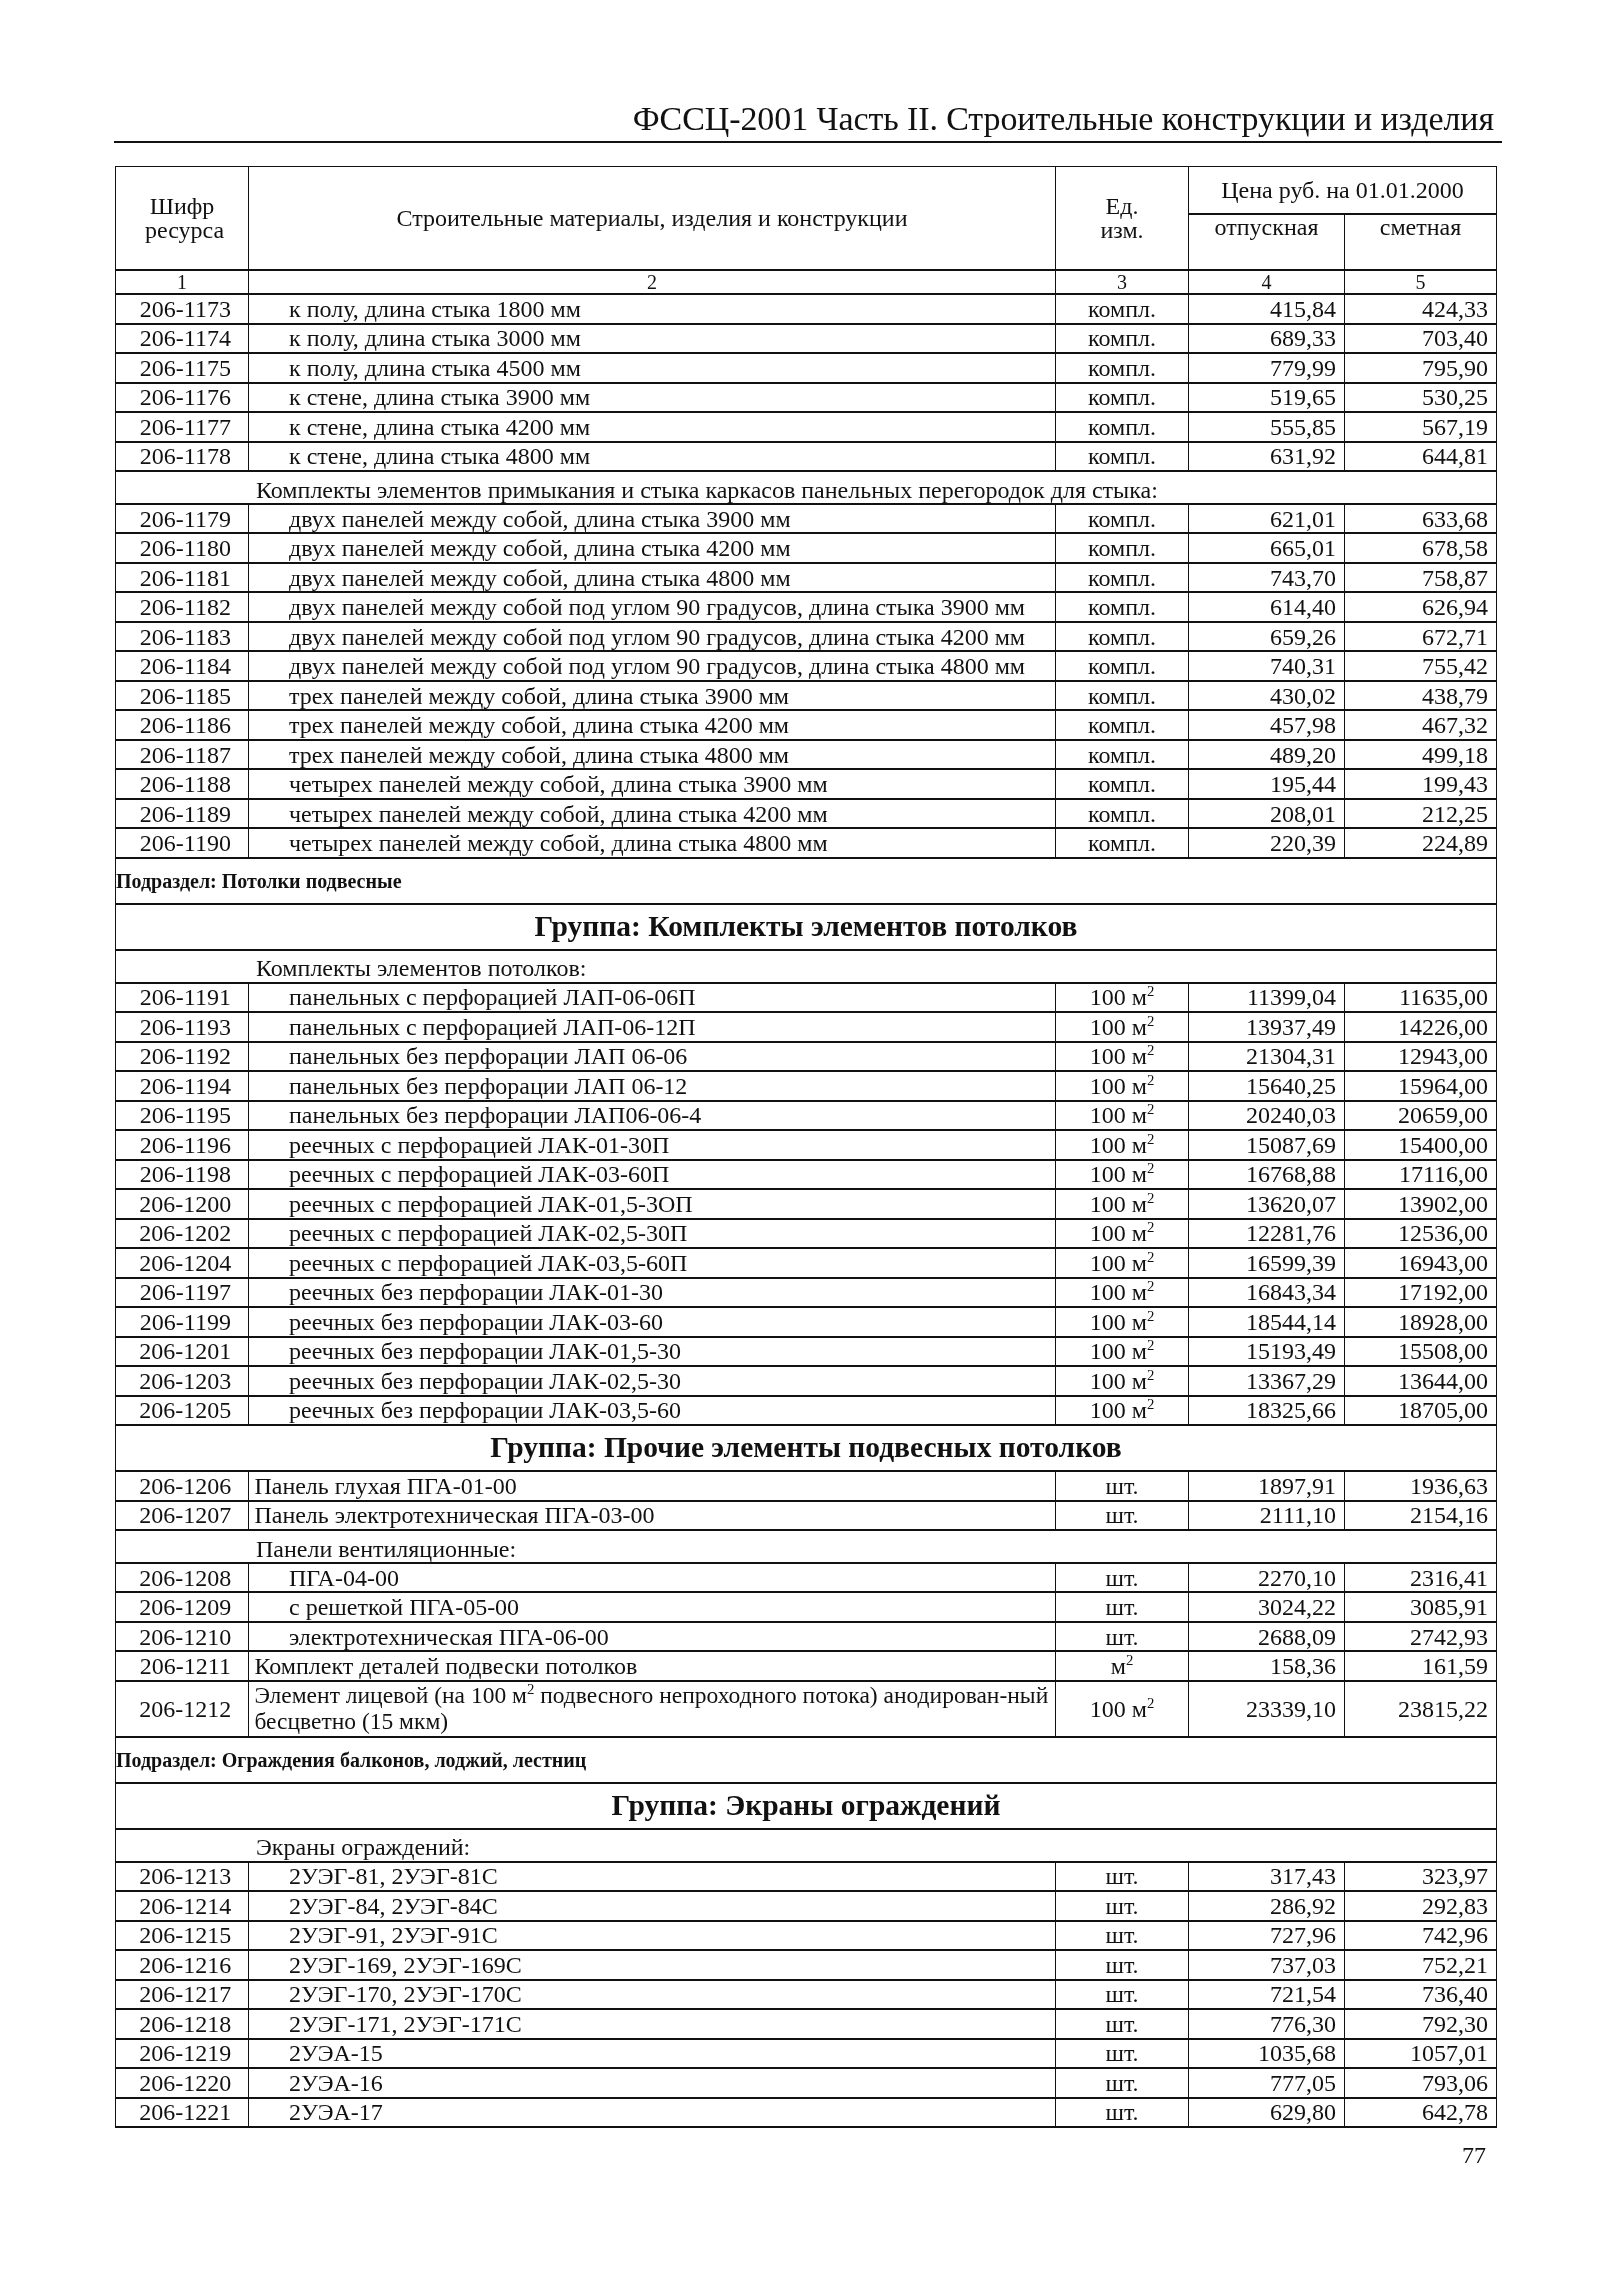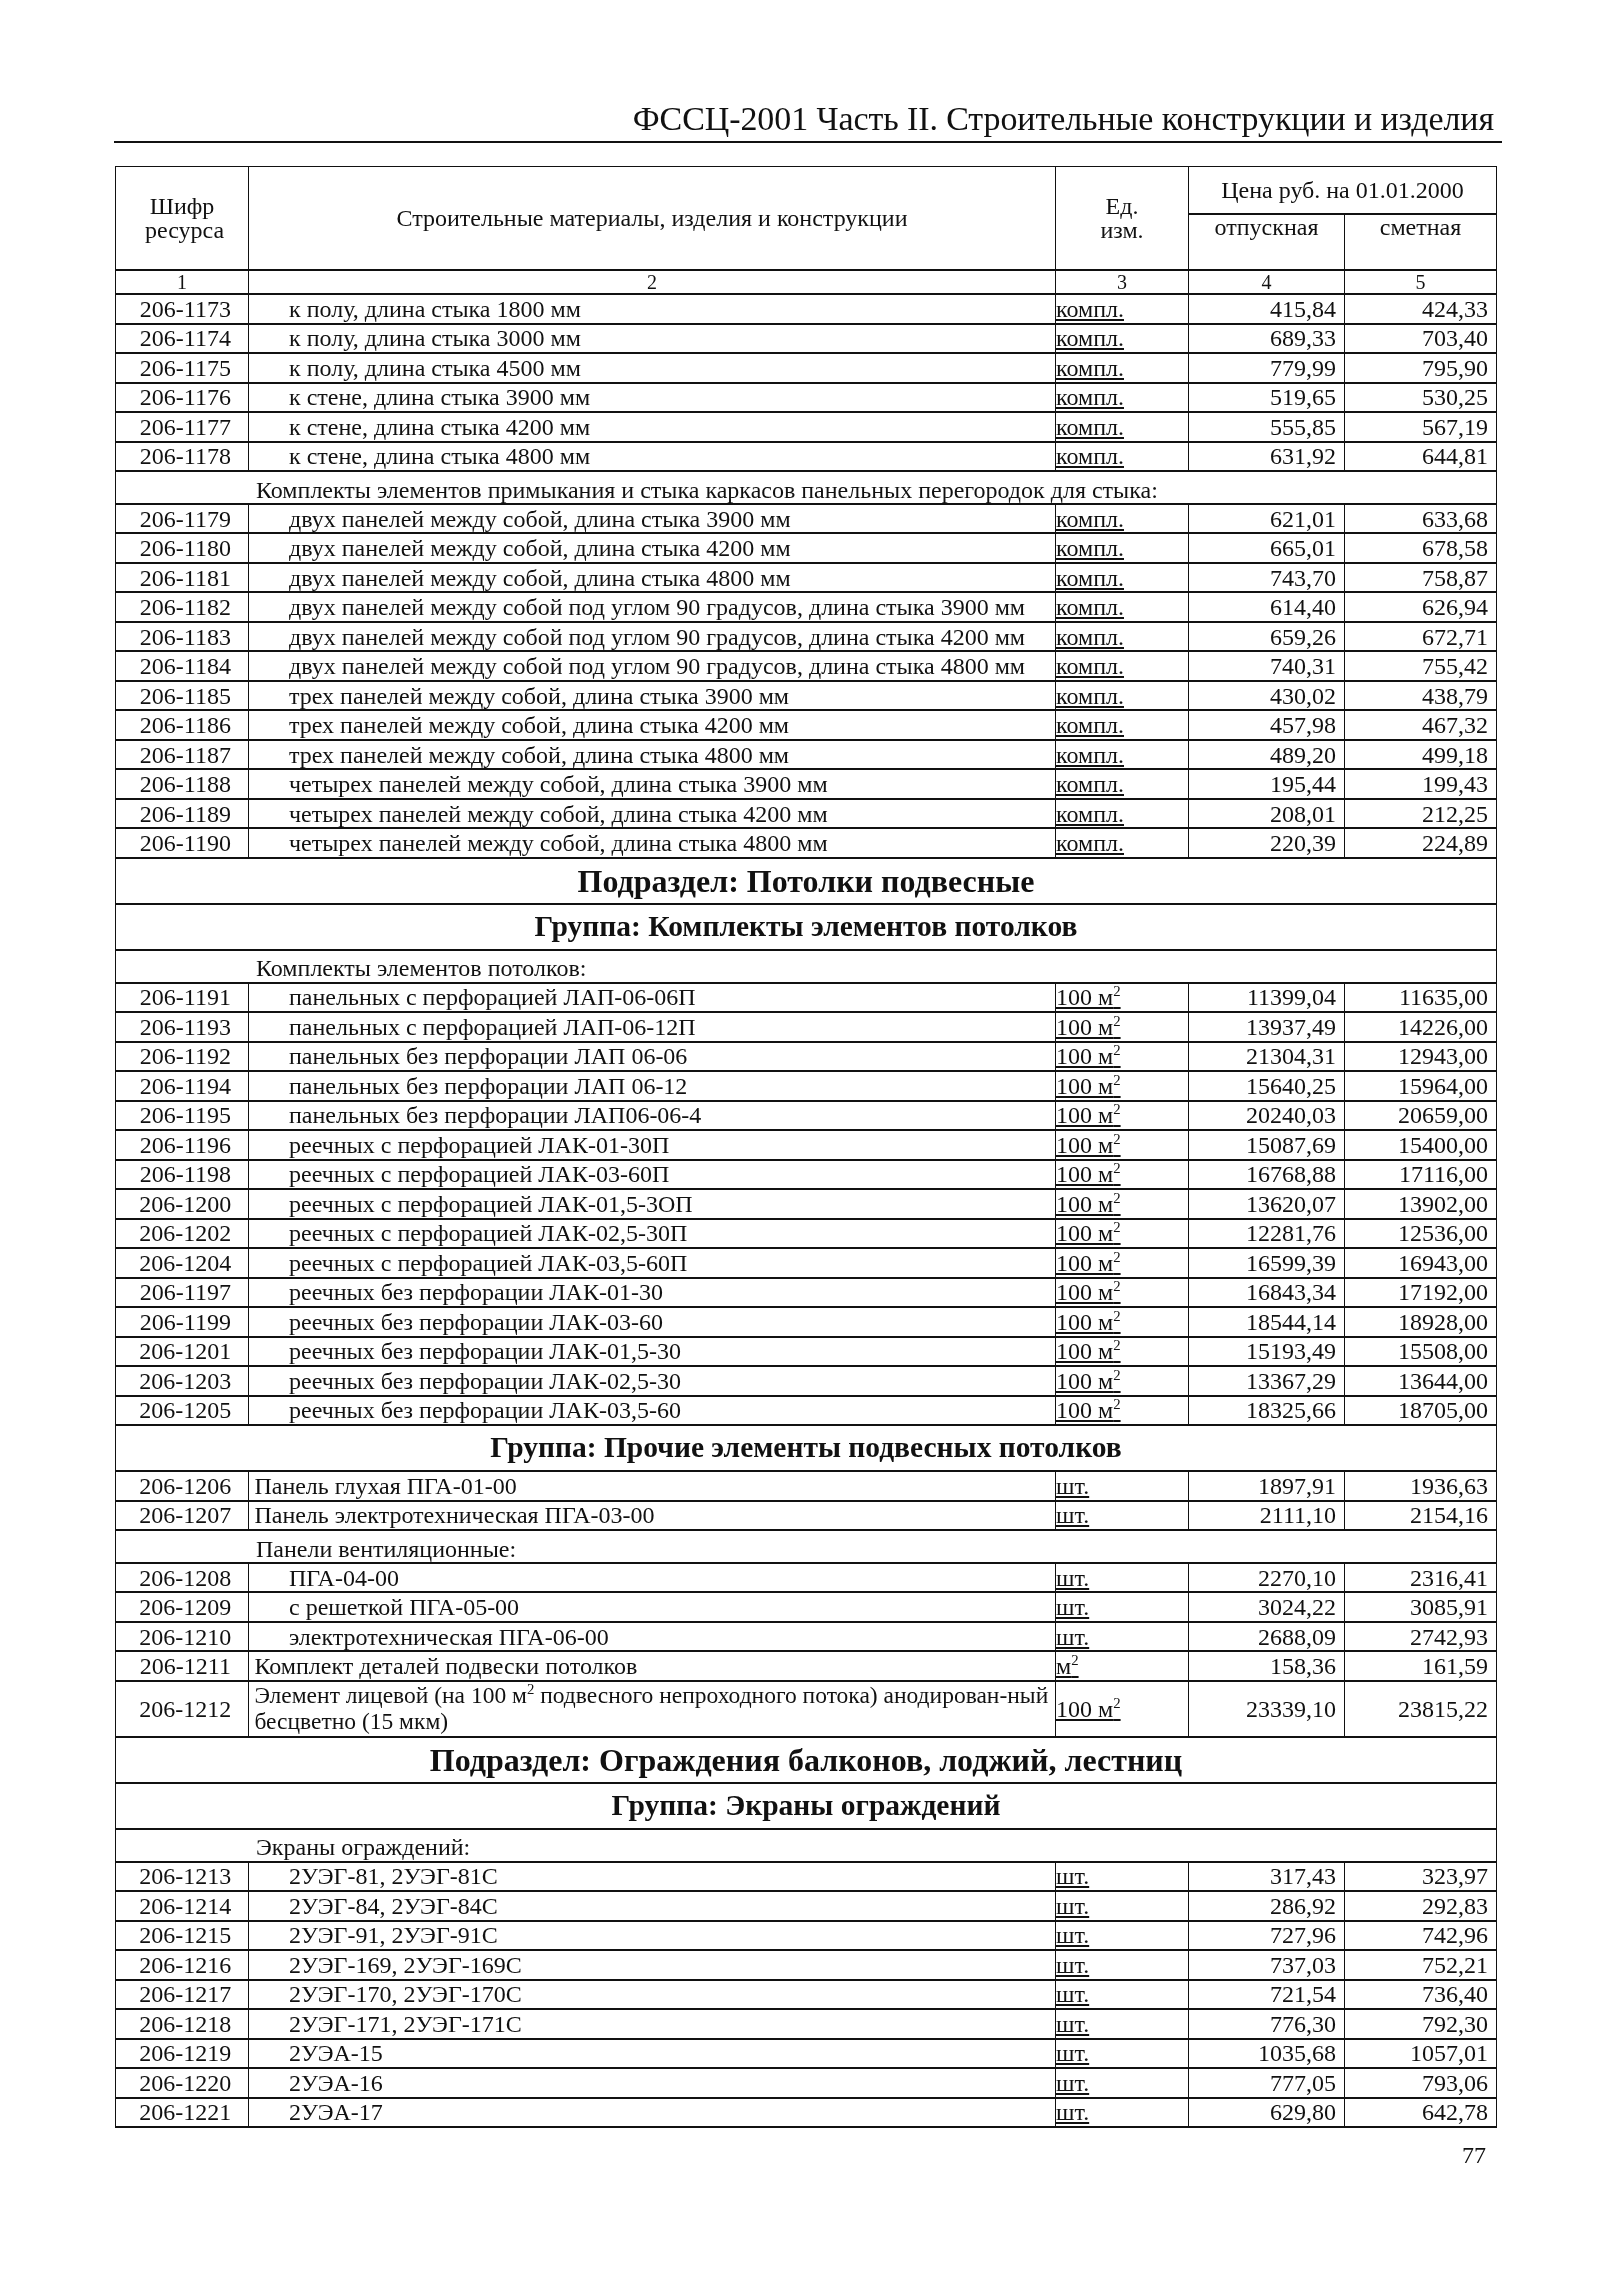--- a/index.html
+++ b/index.html
@@ -15,25 +15,25 @@
                 font-size: 24px; line-height: 1; white-space: nowrap; overflow: hidden; }
   table.price tr { border-bottom: 2px solid #111; }
   th.h { text-align: center; vertical-align: middle; font-size: 20px; line-height: 1.2; }
   th.hprice { height: 46px; }
   th.hsub { vertical-align: top; padding-top: 9.4px; margin-left: 23px; }
   tr.num td { height: 22px; text-align: center; font-size: 20px; }
   tr.row td { height: 27.5px; }
   td.code { text-align: center; padding-left: 6.7px !important; }
   td.desc { text-align: left; padding-left: 5.4px !important; }
   td.desc.ind { padding-left: 40px !important; }
-  td.unit { text-align: left; text-decoration: underline; }
+  td.unit { text-align: center; }
   td.num { text-align: right; padding-right: 8px !important; }
   tr.sub td { height: 29.5px; padding-left: 140px !important; text-align: left; vertical-align: bottom;
               padding-bottom: 1.3px !important; }
-  tr.section td { height: 44px; text-align: center; font-weight: bold; font-size: 32px; }
+  tr.section td { height: 44px; font-weight: bold; font-size: 20px; }
   tr.group td { height: 44px; text-align: center; font-weight: bold; font-size: 29.5px; }
   tr.double td { height: 54px; }
   tr.double td.desc { white-space: normal; line-height: 1.1; font-size: 23.5px; margin-left: 20px; }
   sup { font-size: 14.8px; vertical-align: super; line-height: 0; }
   .page-number { position: absolute; left: 1462px; top: 2142px; font-size: 24px; }
 </style>
 </head>
 <body>
 
 <div class="page-header">

